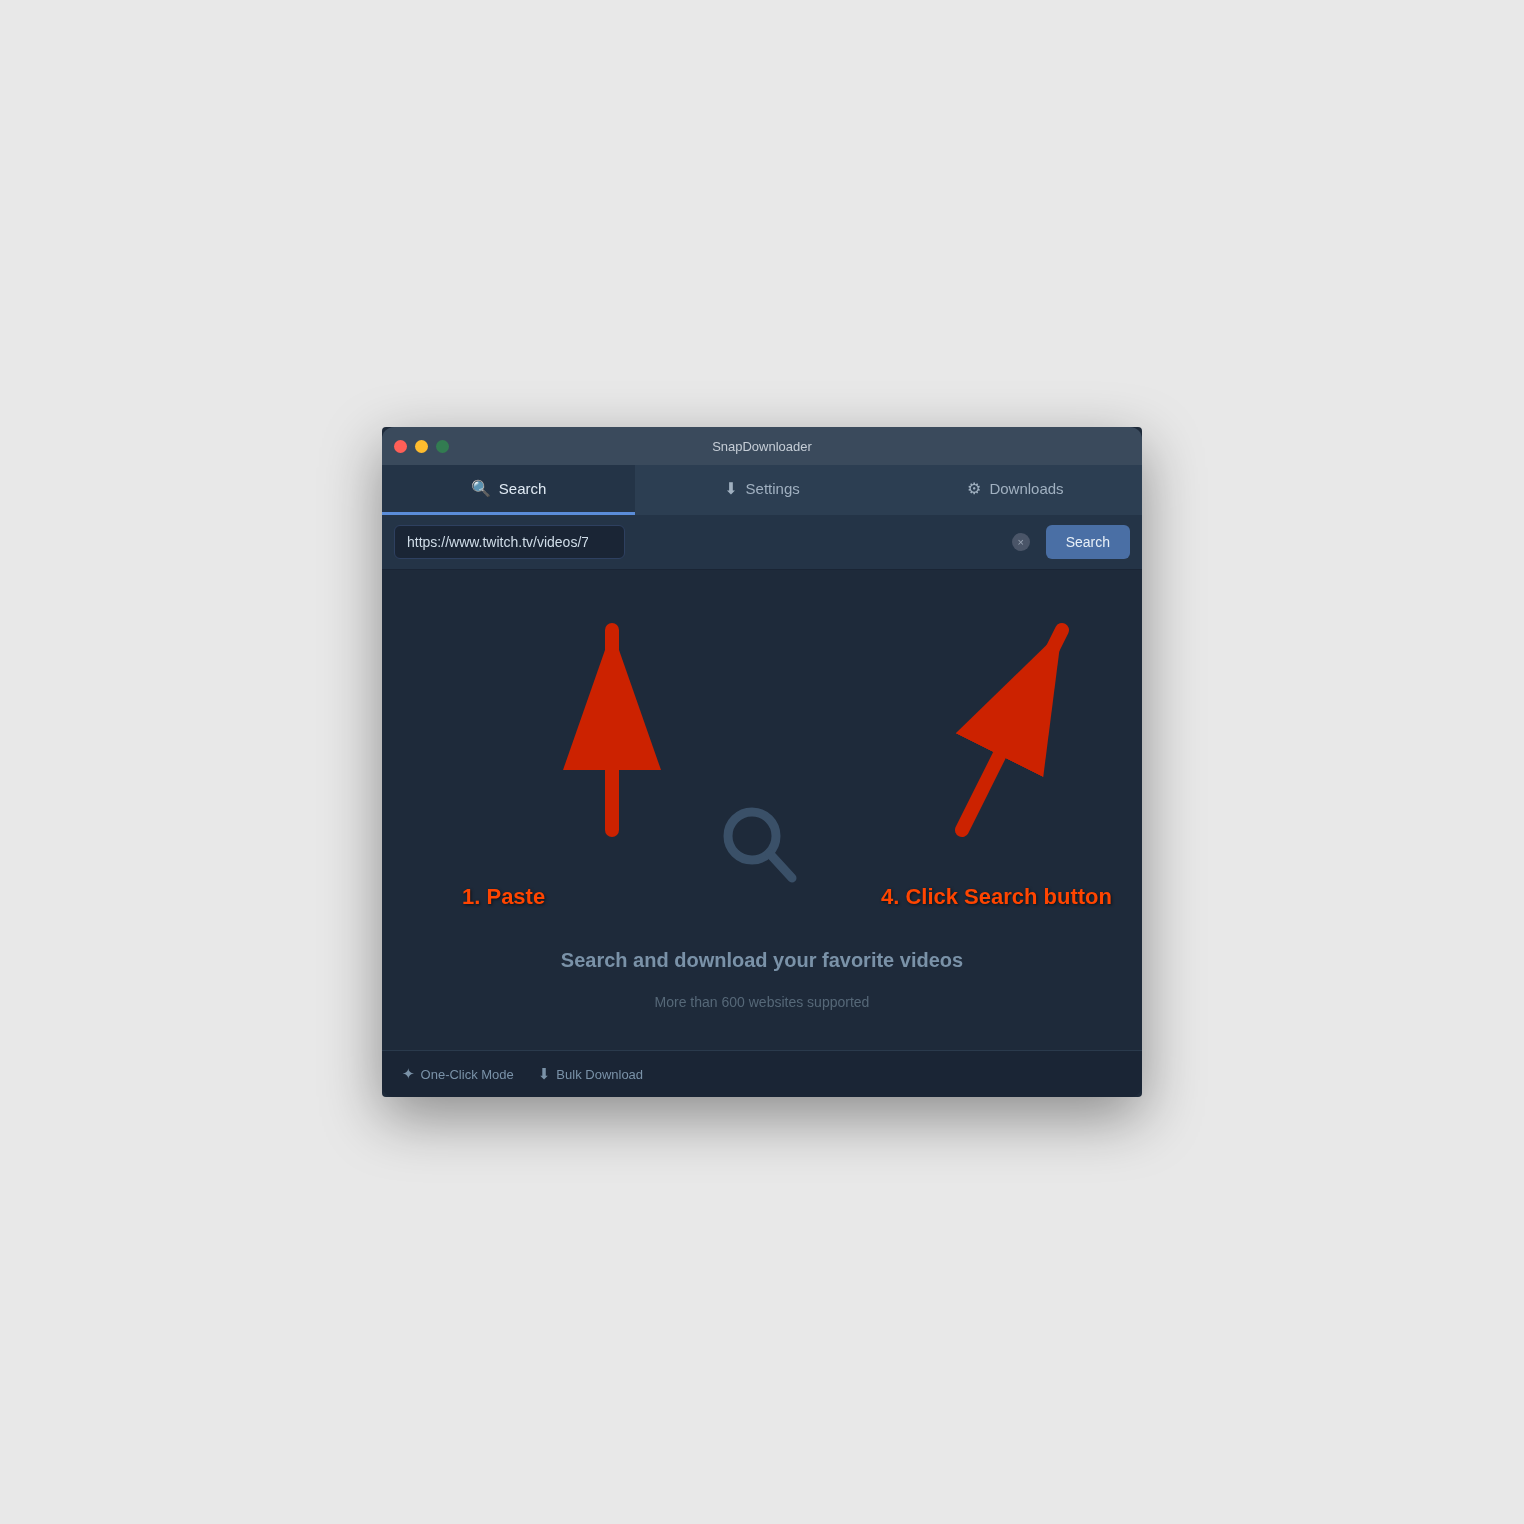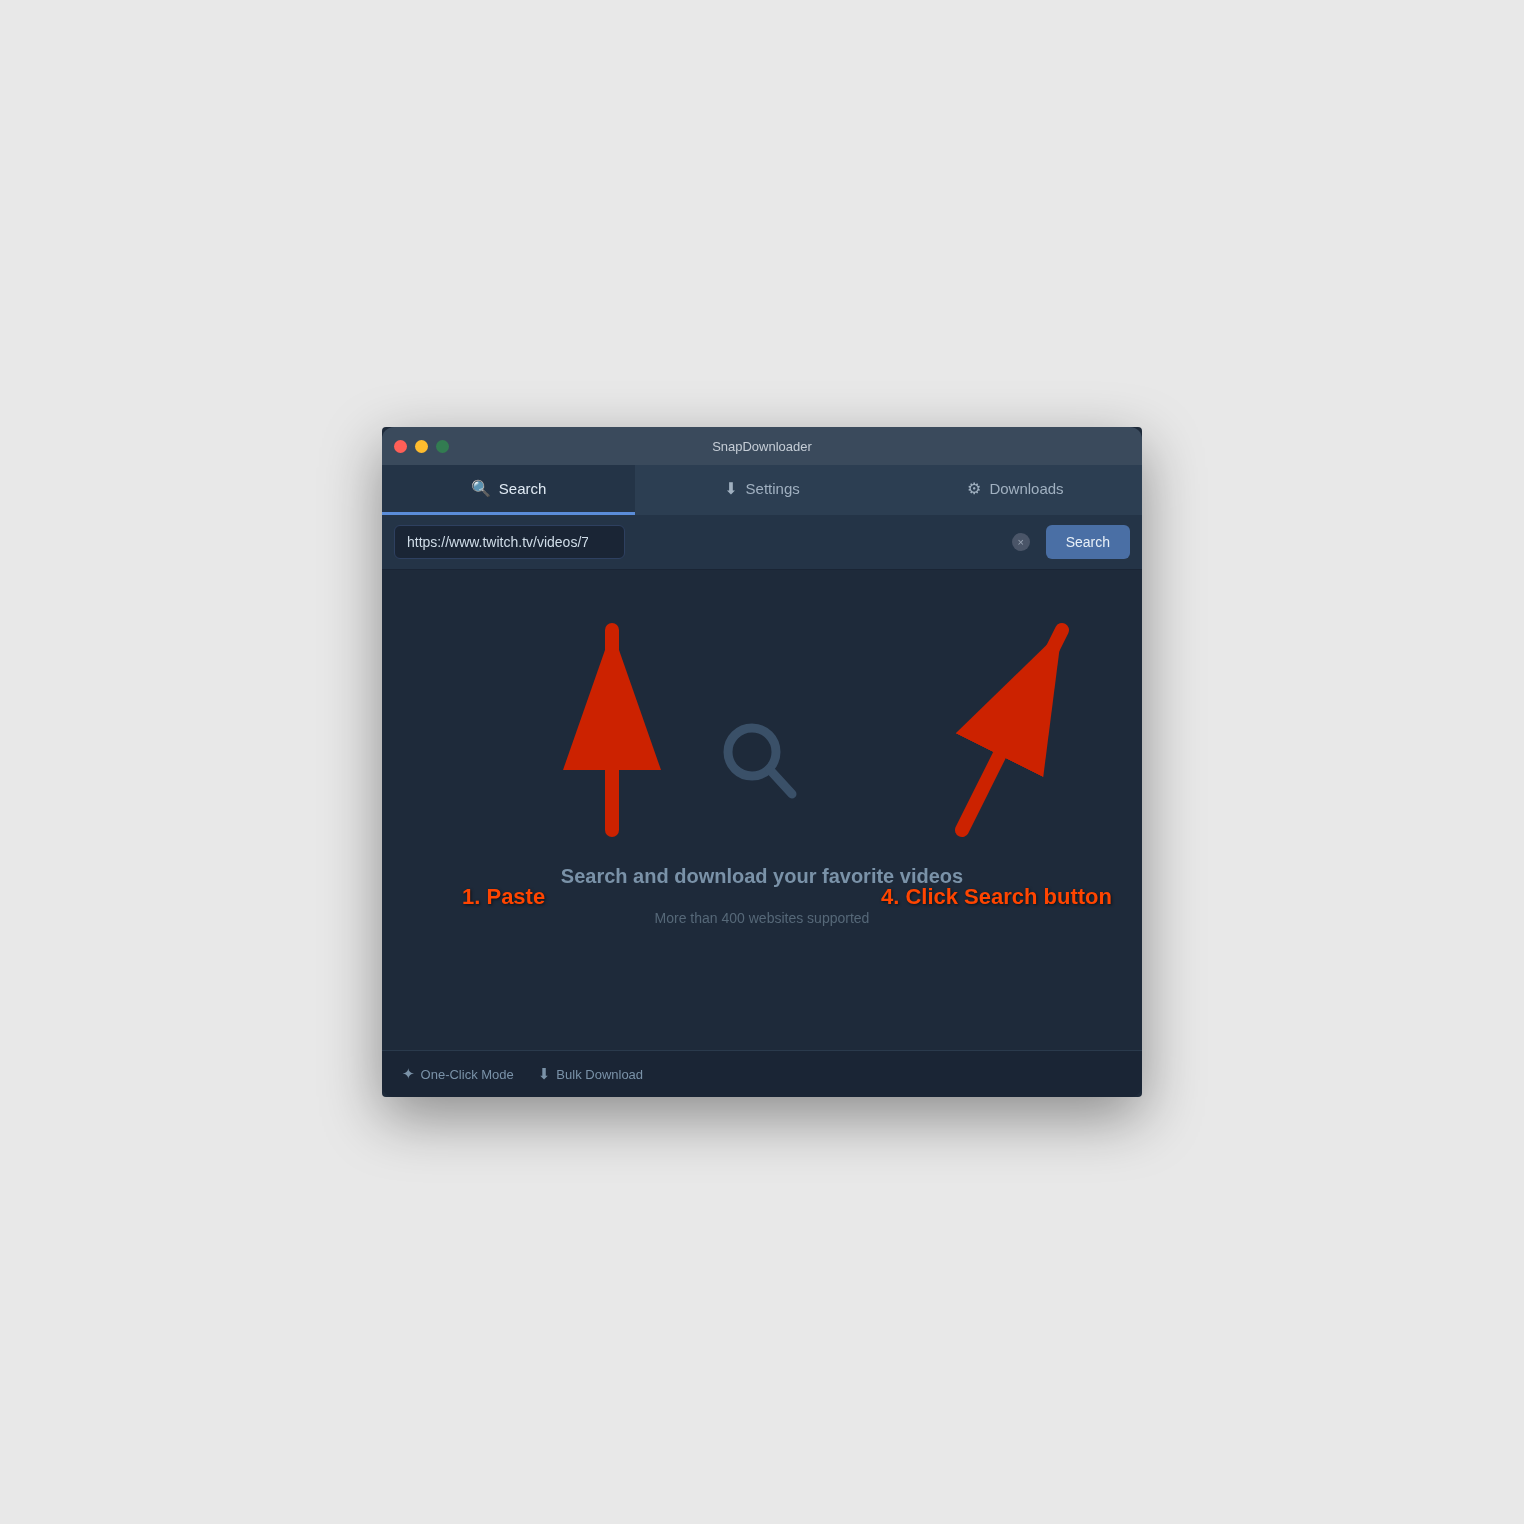--- a/index.html
+++ b/index.html
@@ -142,21 +142,21 @@
       cursor: pointer;
       white-space: nowrap;
     }
 
     .main-content {
       background: #1e2a3a;
       min-height: 480px;
       display: flex;
       flex-direction: column;
       align-items: center;
-      justify-content: center;
+      justify-content: flex-end;
       position: relative;
       padding: 40px 20px;
     }
 
     .search-icon-large {
       color: #3a5068;
       font-size: 90px;
       margin-bottom: 30px;
       position: relative;
       z-index: 1;
@@ -268,21 +268,21 @@
 
     <div style="position:relative; z-index:1; display:flex; flex-direction:column; align-items:center; margin-top:20px;">
       <div class="search-icon-large">
         <svg width="100" height="100" viewBox="0 0 100 100" fill="none" xmlns="http://www.w3.org/2000/svg">
           <circle cx="40" cy="38" r="24" stroke="#3a5068" stroke-width="9" fill="none"></circle>
           <line x1="58" y1="56" x2="80" y2="80" stroke="#3a5068" stroke-width="9" stroke-linecap="round"></line>
         </svg>
       </div>
 
       <div class="main-title">Search and download your favorite videos</div>
-      <div class="main-subtitle">More than 400 websites supported</div>
+      <div class="main-subtitle">More than 600 websites supported</div>
     </div>
 
   </div>
 
   <div class="footer">
     <div class="footer-item">
       <span class="footer-icon">✦</span>
       <span>One-Click Mode</span>
     </div>
     <div class="footer-item">

